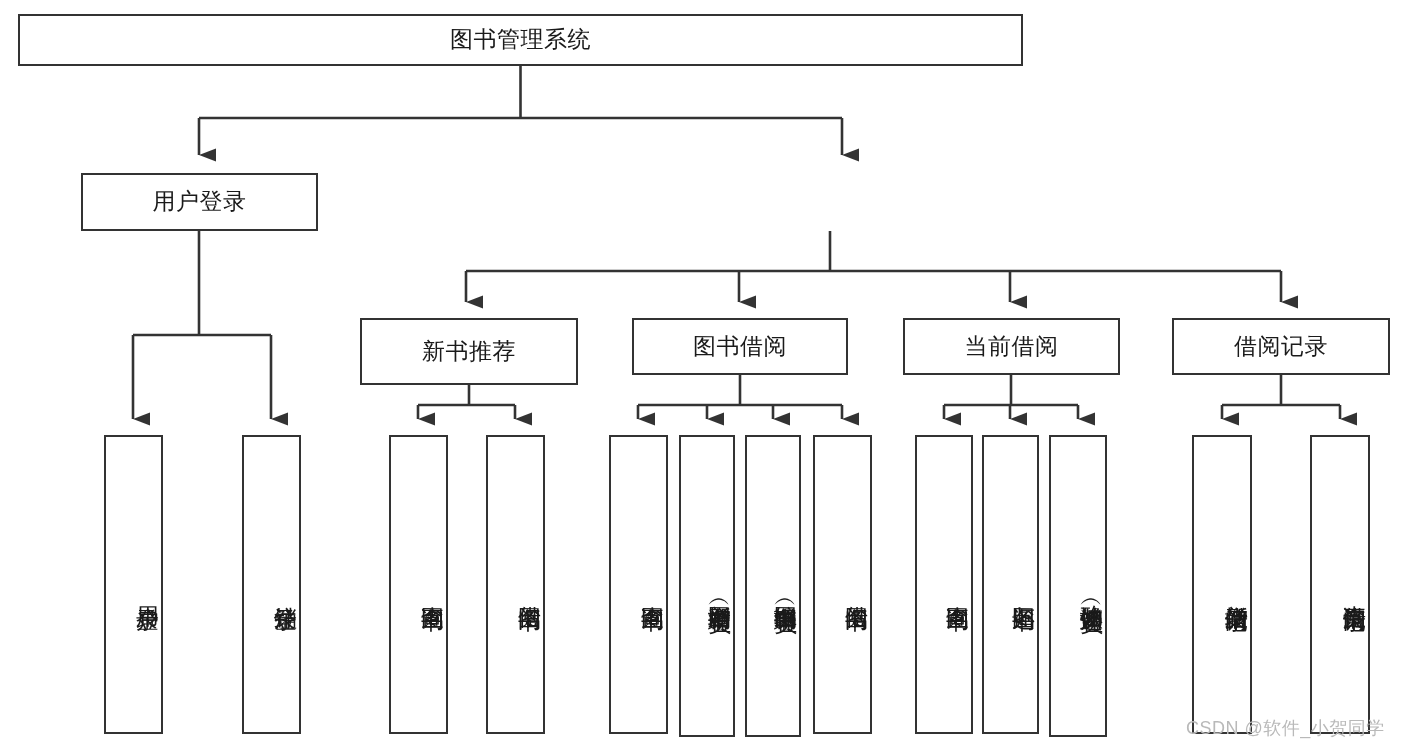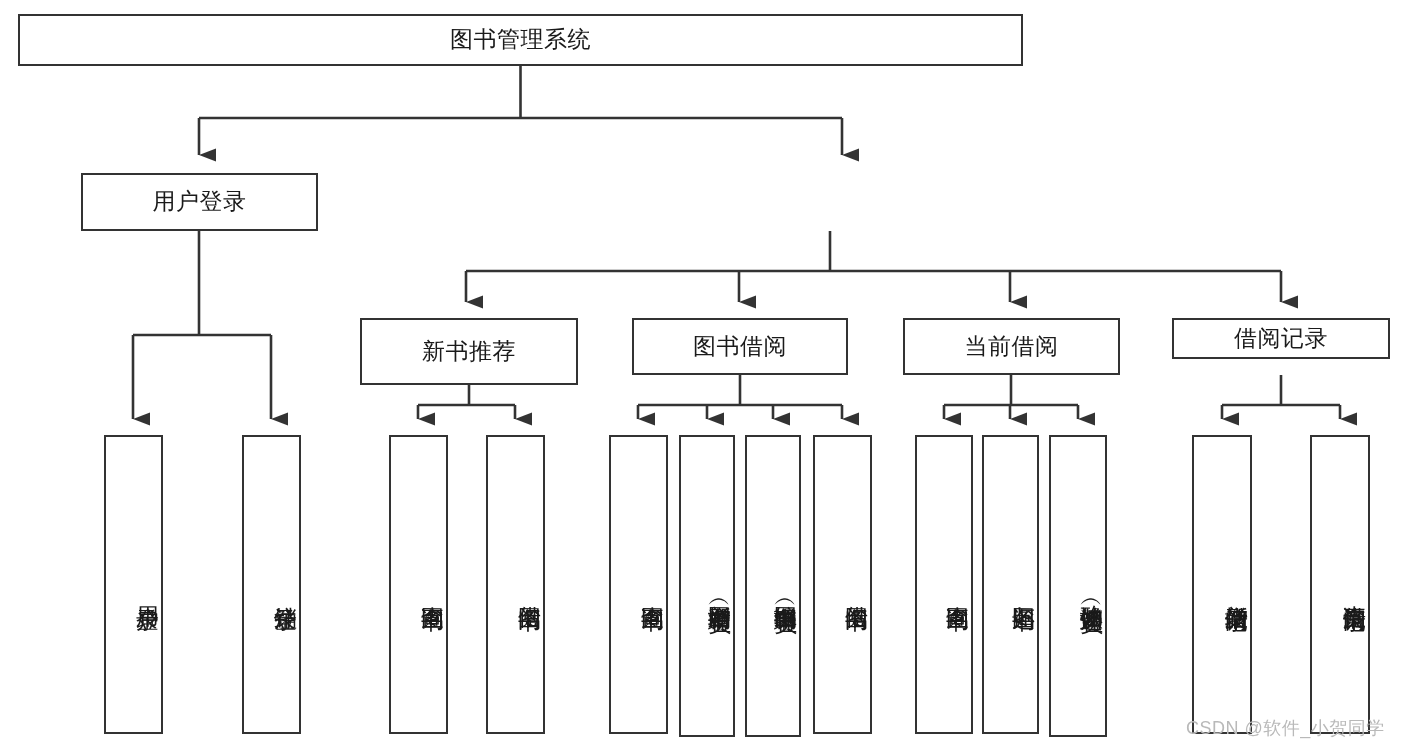--- a/index.html
+++ b/index.html
@@ -123,21 +123,21 @@
 
   <div class="node horiz" style="left:81px; top:173px; width:237px; height:58px;">用户登录</div>
 
 
   <div class="node horiz" style="left:360px; top:318px; width:218px; height:67px;">新书推荐</div>
 
   <div class="node horiz" style="left:632px; top:318px; width:216px; height:57px;font-family:Liberation Serif, serif;">图书借阅</div>
 
   <div class="node horiz" style="left:903px; top:318px; width:217px; height:57px;">当前借阅</div>
 
-  <div class="node horiz" style="left:1172px; top:318px; width:218px; height:41px;font-family:Liberation Serif, serif;">借阅记录</div>
+  <div class="node horiz" style="left:1172px; top:318px; width:218px; height:57px;font-family:Liberation Serif, serif;">借阅记录</div>
 
   <div class="node vert" style="left:104px; top:435px; width:59px; height:299px;">用户登录</div>
 
   <div class="node vert" style="left:242px; top:435px; width:59px; height:299px;">注销登录</div>
 
   <div class="node vert" style="left:389px; top:435px; width:59px; height:299px;">查询图书</div>
 
   <div class="node vert" style="left:486px; top:435px; width:59px; height:299px;">借阅图书</div>
 
   <div class="node vert" style="left:609px; top:435px; width:59px; height:299px;">查询图书</div>

